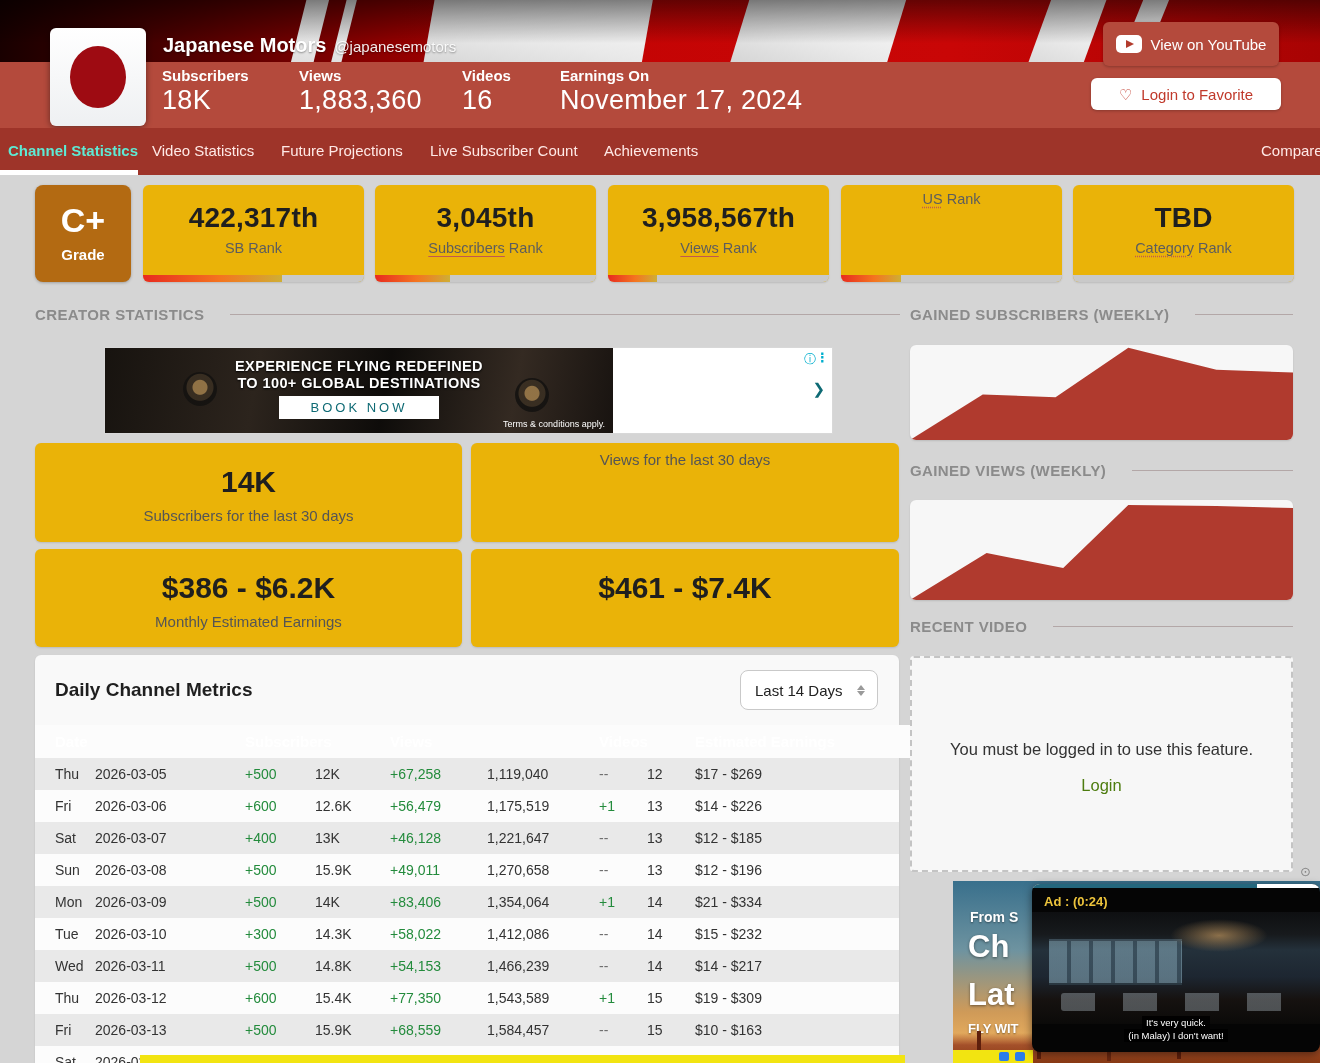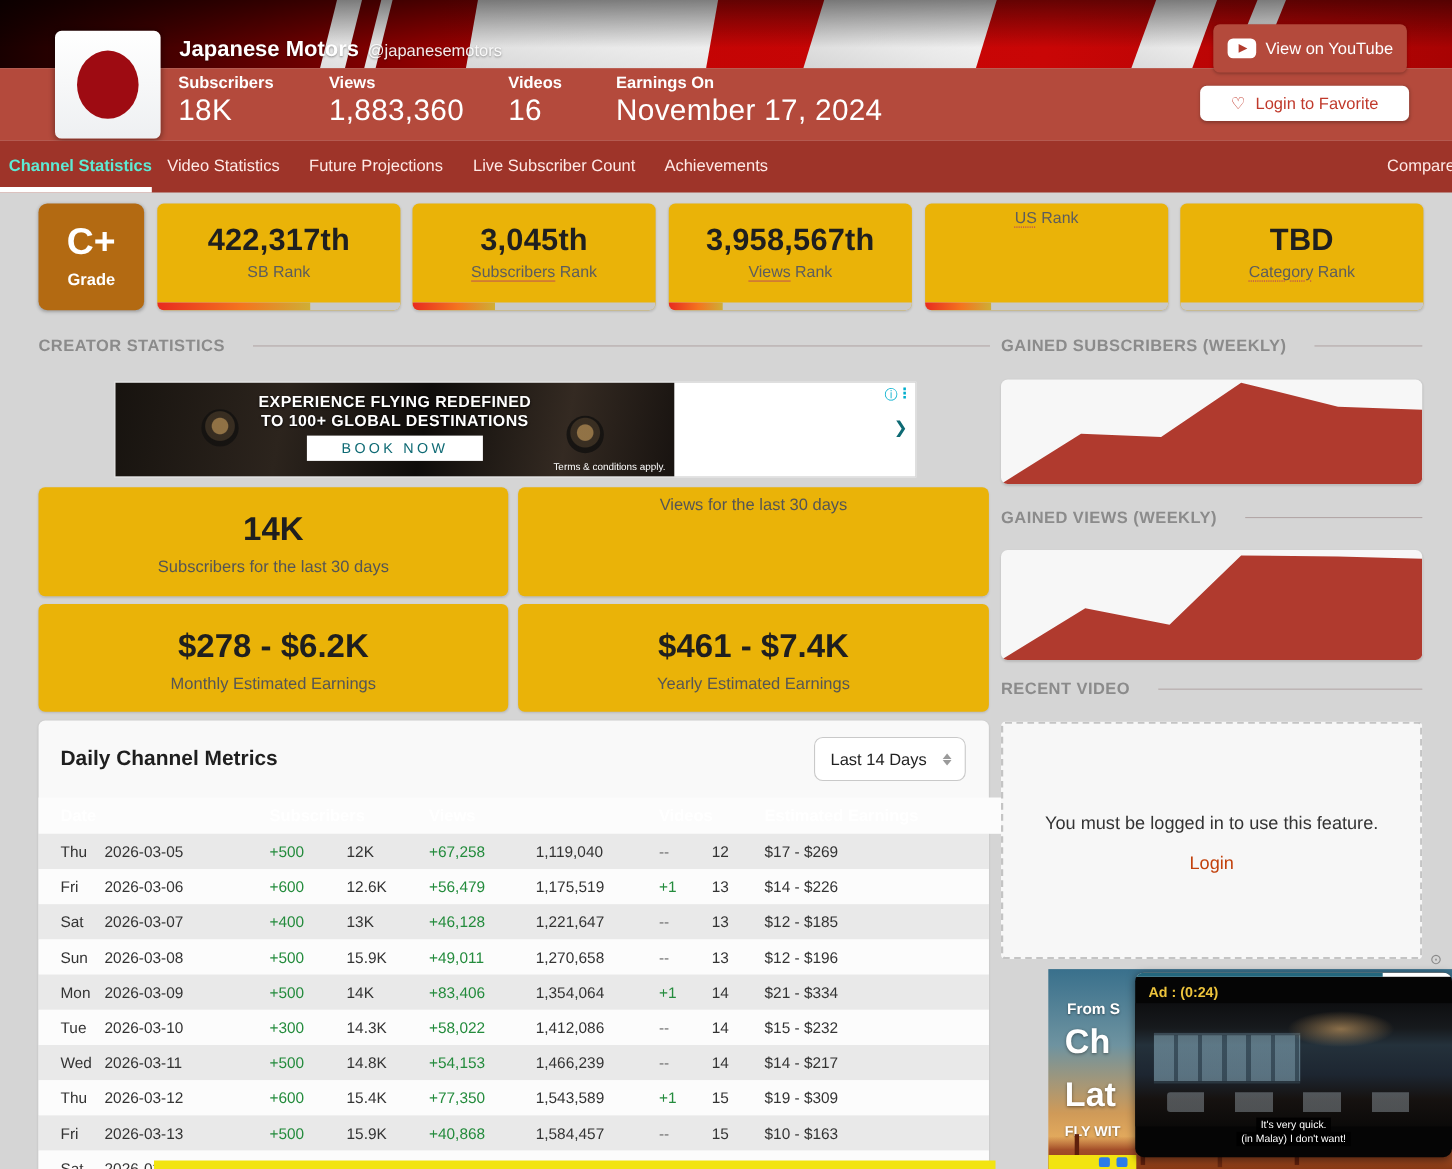--- a/index.html
+++ b/index.html
@@ -101,21 +101,21 @@
   .mrow.alt{background:#e9e9e9;}
   .mrow:not(.alt){background:#fcfcfc;}
   .chg{color:#238b3c;}
   .chg.muted{color:#6f6f6f;}
 
   
   .chartbox{position:absolute;left:910px;width:383px;background:#f7f7f7;border-radius:6px;box-shadow:0 1px 2px rgba(0,0,0,.12);overflow:hidden;}
   .chartbox svg{display:block;width:100%;height:100%;}
   .loginbox{left:910px;top:656px;width:379px;height:212px;background:#f7f7f7;border:2px dashed #c4c4c4;border-radius:4px;text-align:center;}
   .loginmsg{font-size:16.5px;color:#333;margin-top:82px;}
-  .loginlink{font-size:16.5px;color:#c2410c;margin-top:17px;cursor:pointer;}
+  .loginlink{font-size:16.5px;color:#4d7c0f;margin-top:17px;cursor:pointer;}
   .adattr{left:1300px;top:864px;color:#888;font-size:13px;}
 
   
   .bgad{left:953px;top:881px;width:367px;height:182px;overflow:hidden;
     background:linear-gradient(180deg,#39708c 0%,#6e93a0 38%,#cf9a58 72%,#e8ae5e 88%,#f3ba62 100%);color:#fff;}
   .bgad .t1{position:absolute;left:17px;top:28px;font-size:14px;font-weight:bold;text-shadow:0 1px 2px rgba(0,0,0,.45);}
   .bgad .t2{position:absolute;left:15px;top:48px;font-size:31px;font-weight:bold;text-shadow:0 1px 3px rgba(0,0,0,.45);}
   .bgad .t3{position:absolute;left:15px;top:96px;font-size:31px;font-weight:bold;text-shadow:0 1px 3px rgba(0,0,0,.45);}
   .bgad .t4{position:absolute;left:15px;top:140px;font-size:13px;font-weight:bold;text-shadow:0 1px 2px rgba(0,0,0,.45);}
   .bridge{position:absolute;left:0;bottom:0;width:100%;height:30px;
@@ -257,26 +257,25 @@
   </div>
 
   <div class="card" style="left:35px;top:443px;width:427px;height:99px;">
     <div class="ov-val">14K</div>
     <div class="ov-lab">Subscribers for the last 30 days</div>
   </div>
   <div class="card" style="left:471px;top:443px;width:428px;height:99px;">
     <div class="ov-lab">Views for the last 30 days</div>
   </div>
   <div class="card" style="left:35px;top:549px;width:427px;height:98px;">
-    <div class="ov-val">$278 - $6.2K</div>
+    <div class="ov-val">$386 - $6.2K</div>
     <div class="ov-lab">Monthly Estimated Earnings</div>
   </div>
   <div class="card" style="left:471px;top:549px;width:428px;height:98px;">
     <div class="ov-val">$461 - $7.4K</div>
-    <div class="ov-lab">Yearly Estimated Earnings</div>
   </div>
 
   <div class="abs panel">
     <div class="mtitle">Daily Channel Metrics</div>
     <div class="select">
       <span class="val">Last 14 Days</span>
       <span class="chev">
           <i class="up"></i>
           <i class="dn"></i>
         </span>
@@ -375,21 +374,21 @@
           <span>1,543,589</span>
           <span class="chg">+1</span>
           <span>15</span>
           <span>$19 - $309</span>
       </div>
       <div class="mrow alt">
         <span>Fri</span>
           <span>2026-03-13</span>
           <span class="chg">+500</span>
           <span>15.9K</span>
-          <span class="chg">+40,868</span>
+          <span class="chg">+68,559</span>
           <span>1,584,457</span>
           <span class="chg muted">--</span>
           <span>15</span>
           <span>$10 - $163</span>
       </div>
       <div class="mrow">
         <span>Sat</span>
           <span>2026-03-14</span>
           <span class="chg">+400</span>
           <span>16.3K</span>

